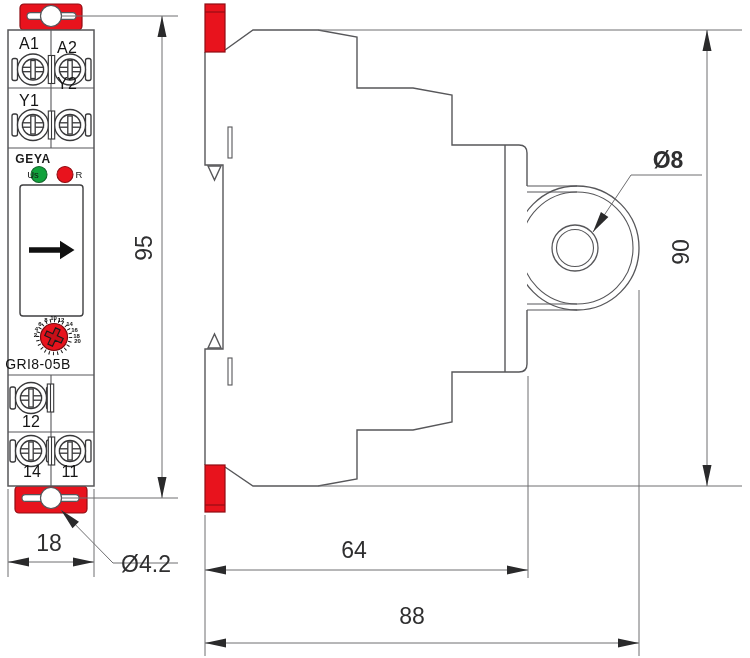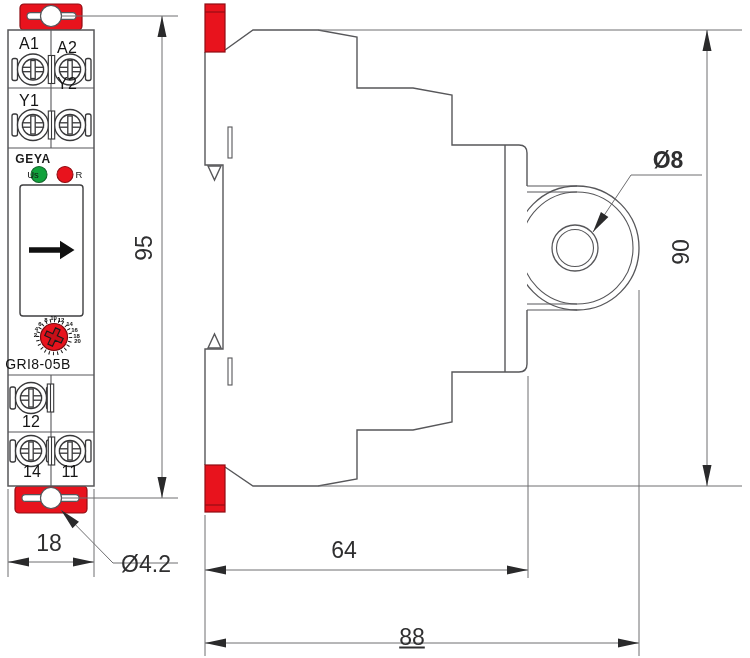--- a/index.html
+++ b/index.html
@@ -178,17 +178,17 @@
 <span class="dialnum" style="left:61px;top:319.5px;">12</span>
 <span class="dialnum" style="left:69.5px;top:324px;">14</span>
 <span class="dialnum" style="left:74.5px;top:330px;">16</span>
 <span class="dialnum" style="left:76.5px;top:335.5px;">18</span>
 <span class="dialnum" style="left:77.5px;top:341px;">20</span>
 
 <div class="lbl dim dim-rot" style="left:144px;top:248px;">95</div>
 <div class="lbl dim" style="left:49px;top:543px;">18</div>
 <div class="lbl dim" style="left:146px;top:564px;">Ø4.2</div>
 <div class="lbl dim dim-rot" style="left:681px;top:252px;">90</div>
-<div class="lbl dim" style="left:344px;top:550px;">64</div>
-<div class="lbl dim" style="left:412px;top:637px;text-decoration:underline;">88</div>
+<div class="lbl dim" style="left:354px;top:550px;">64</div>
+<div class="lbl dim" style="left:412px;top:616px;">88</div>
 <div class="lbl dim" style="left:668px;top:160px;font-weight:bold;">Ø8</div>
 
 </div>
 
 </body></html>

